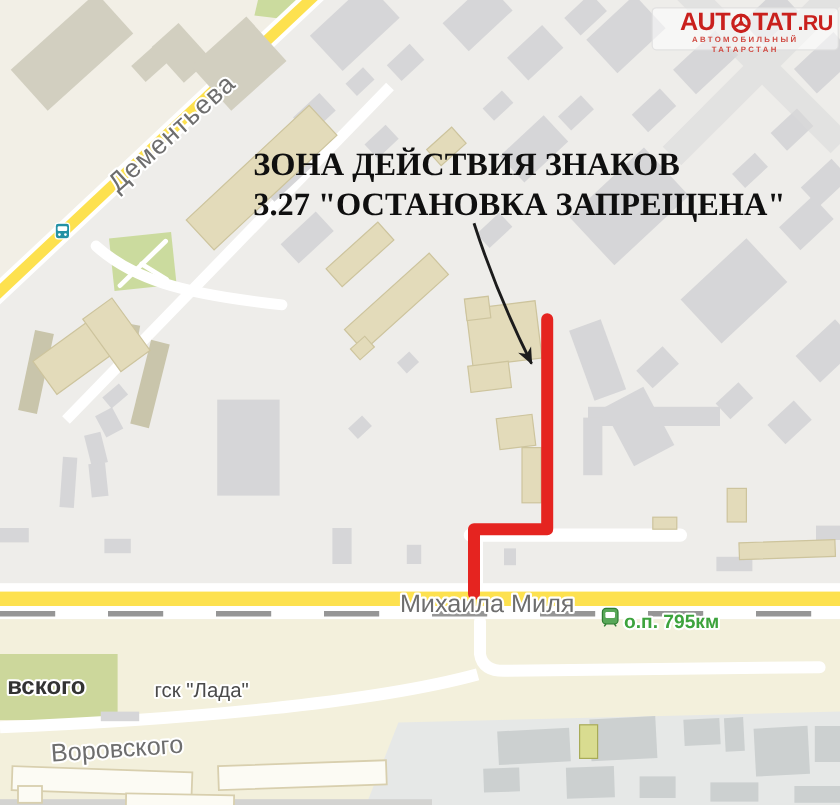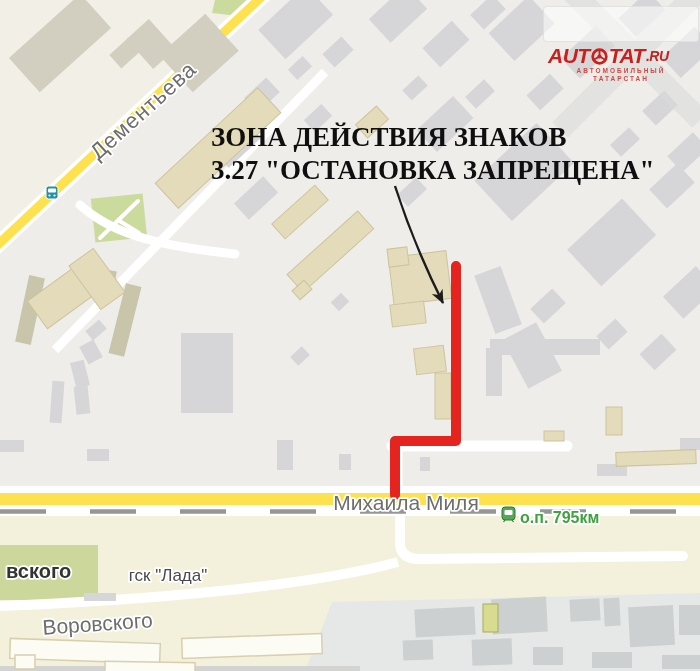--- a/index.html
+++ b/index.html
@@ -36,25 +36,25 @@
   .lbl-green{font-size:16px;fill:var(--label-green);font-weight:bold;}
   .lbl-dark{font-size:20px;fill:#333333;font-weight:bold;}
   .anno{font-family:"Liberation Serif",serif;font-weight:bold;font-size:27px;
         fill:var(--annotation-black);}
 
   
   .logo{position:absolute;left:543px;top:6px;width:156px;height:36px;
         background:rgba(255,255,255,0.55);border:1px solid rgba(220,220,220,0.8);
         border-radius:4px;padding:1px 4px 0 4px;box-sizing:border-box;
         color:var(--logo-red);text-align:center;}
-  .logo-row{display:flex;align-items:center;justify-content:flex-start;
-            font-weight:bold;font-style:italic;font-size:21px;line-height:22px;
-            letter-spacing:-0.5px;white-space:nowrap;margin-top:37px;}
+  .logo-row{display:flex;align-items:center;justify-content:flex-end;
+            font-weight:bold;font-size:21px;line-height:22px;
+            letter-spacing:-0.5px;white-space:nowrap;}
   .logo-row .wheel{display:inline-flex;margin:0 1px;}
-  .logo-row .tld{font-size:14px;margin-left:1px;}
+  .logo-row .tld{font-size:18px;margin-left:1px;}
   .logo-tagline{font-size:6.5px;letter-spacing:2px;color:#d04a42;
                 font-weight:bold;margin-top:0;line-height:8px;}
 </style>
 </head>
 <body>
 
 <div class="stage">
 
 <svg width="700" height="671" viewBox="0 0 700 671">
   <defs>

